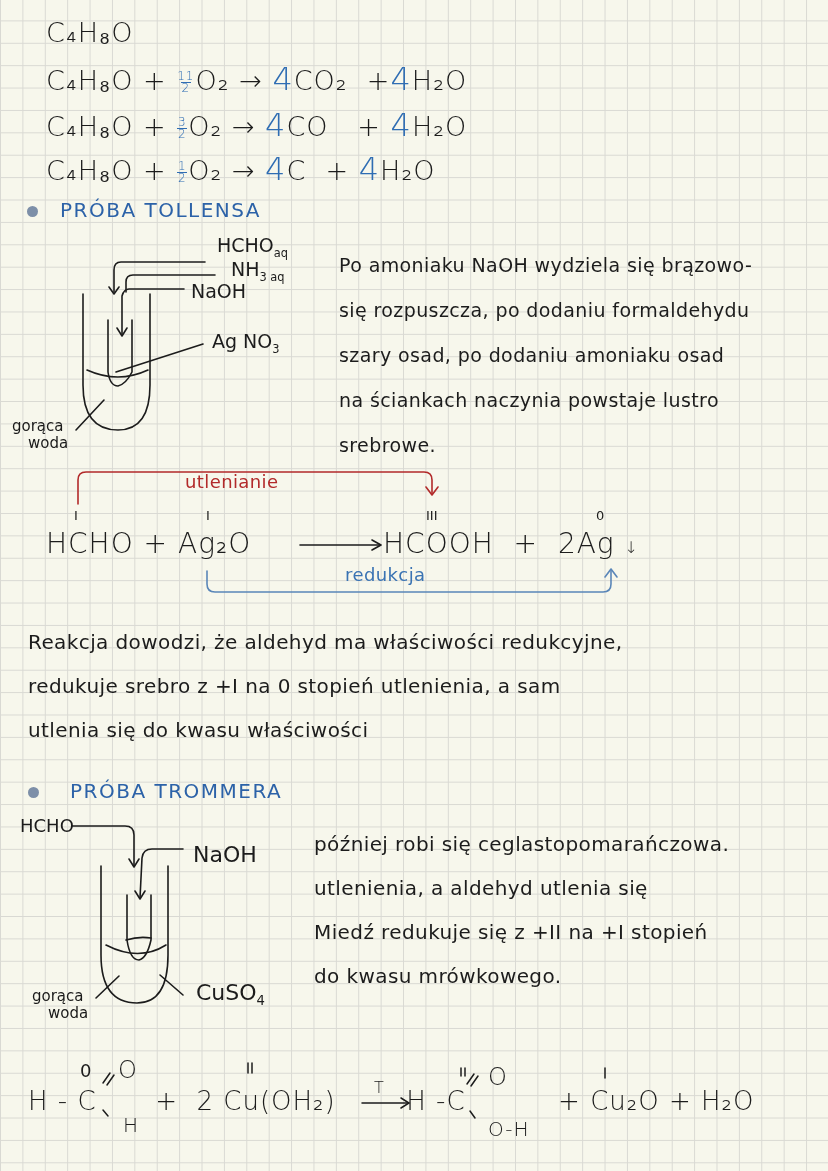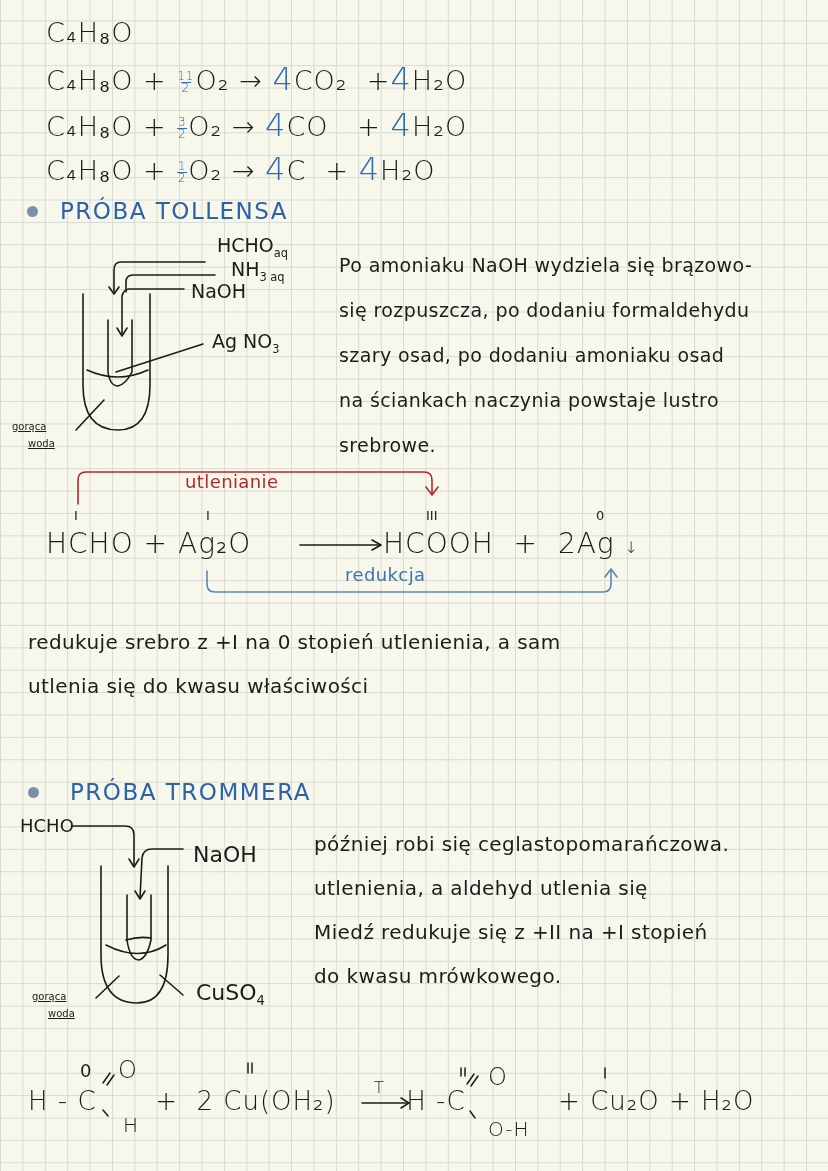--- a/index.html
+++ b/index.html
@@ -10,24 +10,24 @@
       linear-gradient(to right, #d9d9d3 1px, transparent 1px),
       linear-gradient(to bottom, #d9d9d3 1px, transparent 1px);
     background-size: 22.4px 22.4px;
     background-position: 0px -2px;
     font-family: "DejaVu Sans", sans-serif;
     color: #1a1a1a;
   }
   .abs { position: absolute; white-space: nowrap; }
   .eq { font-family: "DejaVu Sans", sans-serif; font-size: 27px; font-weight: 300; letter-spacing: 1px; color: #1c1c1c; }
   .blue { color: #2f6db3; }
-  .heading { font-size: 23px; color: #2c62a8; letter-spacing: 1.5px; }
+  .heading { font-size: 20px; color: #2c62a8; letter-spacing: 1.5px; }
   .hand { font-family: "DejaVu Sans", sans-serif; font-size: 19px; color: #1c1c1c; letter-spacing: 0.4px; }
   .label { font-size: 19px; color: #1c1c1c; }
-  .small { font-size: 10px; text-decoration: underline; }
+  .small { font-size: 15px; }
   .bullet { width: 11px; height: 11px; border-radius: 50%; background: #7d8fa8; position: absolute; }
   .frac { display: inline-flex; flex-direction: column; align-items: center; font-size: 12px; line-height: 11px; color: #2f6db3; vertical-align: middle; margin: 0 1px; }
   .frac .bar { width: 10px; border-top: 1.5px solid #2f6db3; }
   sub { font-size: 60%; }
   svg { position: absolute; left: 0; top: 0; overflow: visible; }
   .ox { position: absolute; font-size: 13px; color: #1c1c1c; }
   .red { color: #b22a2a; }
   .bluetxt { color: #3a73b3; }
 </style>
 </head>
@@ -131,20 +131,21 @@
   <span>+</span>
   <span>Ag₂O</span>
   <span style="display:inline-block;width:112px"></span>
   <span>HCOOH</span>
   &nbsp;<span>+</span>&nbsp;
   <span>2Ag</span>
   <span style="font-size:16px">↓</span>
 </div>
 
 <div class="abs hand" style="left:28px;top:620px;line-height:44px;font-size:20px;">
+  <div>Reakcja dowodzi, że aldehyd ma właściwości redukcyjne,</div>
   <div>redukuje srebro z +I na 0  stopień utlenienia, a sam</div>
   <div>utlenia się do kwasu właściwości</div>
 </div>
 
 <div class="bullet" style="left:28px;top:787px;"></div>
 <div class="abs heading" style="left:70px;top:779px;">PRÓBA TROMMERA</div>
 
 <svg width="828" height="1171" style="pointer-events:none">
   <g fill="none" stroke="#1c1c1c" stroke-width="1.6" stroke-linecap="round" stroke-linejoin="round">
     <path d="M101 866 L101 955 Q101 1003 137 1003 Q168 1003 168 955 L168 866"></path>

